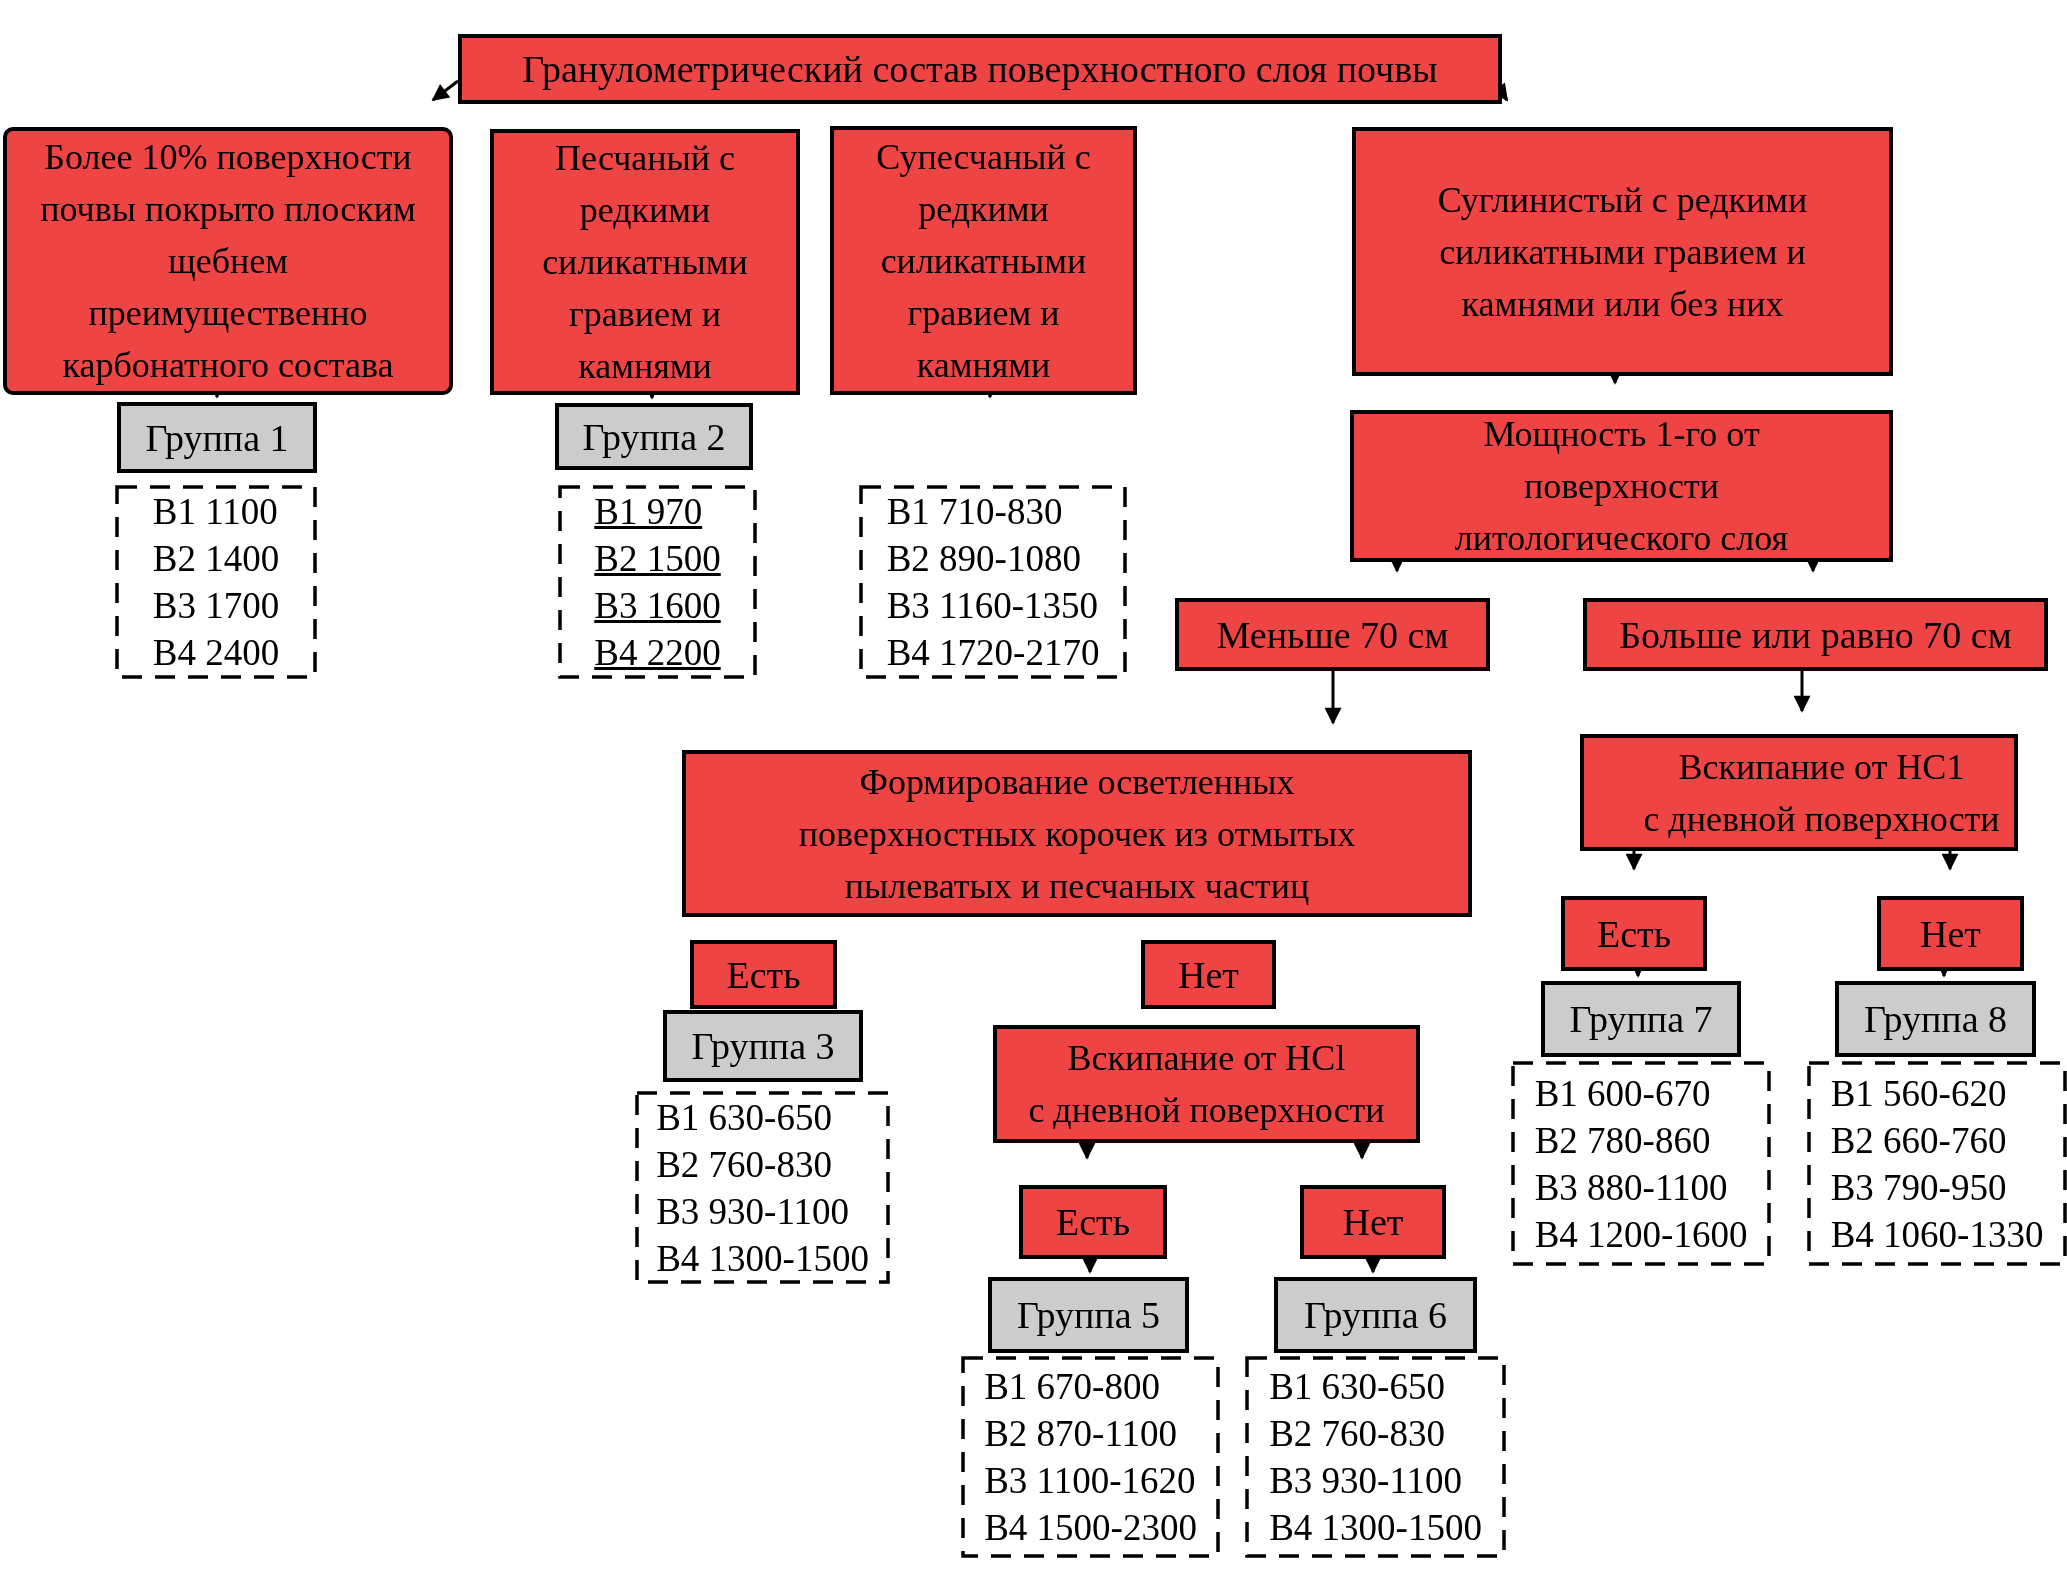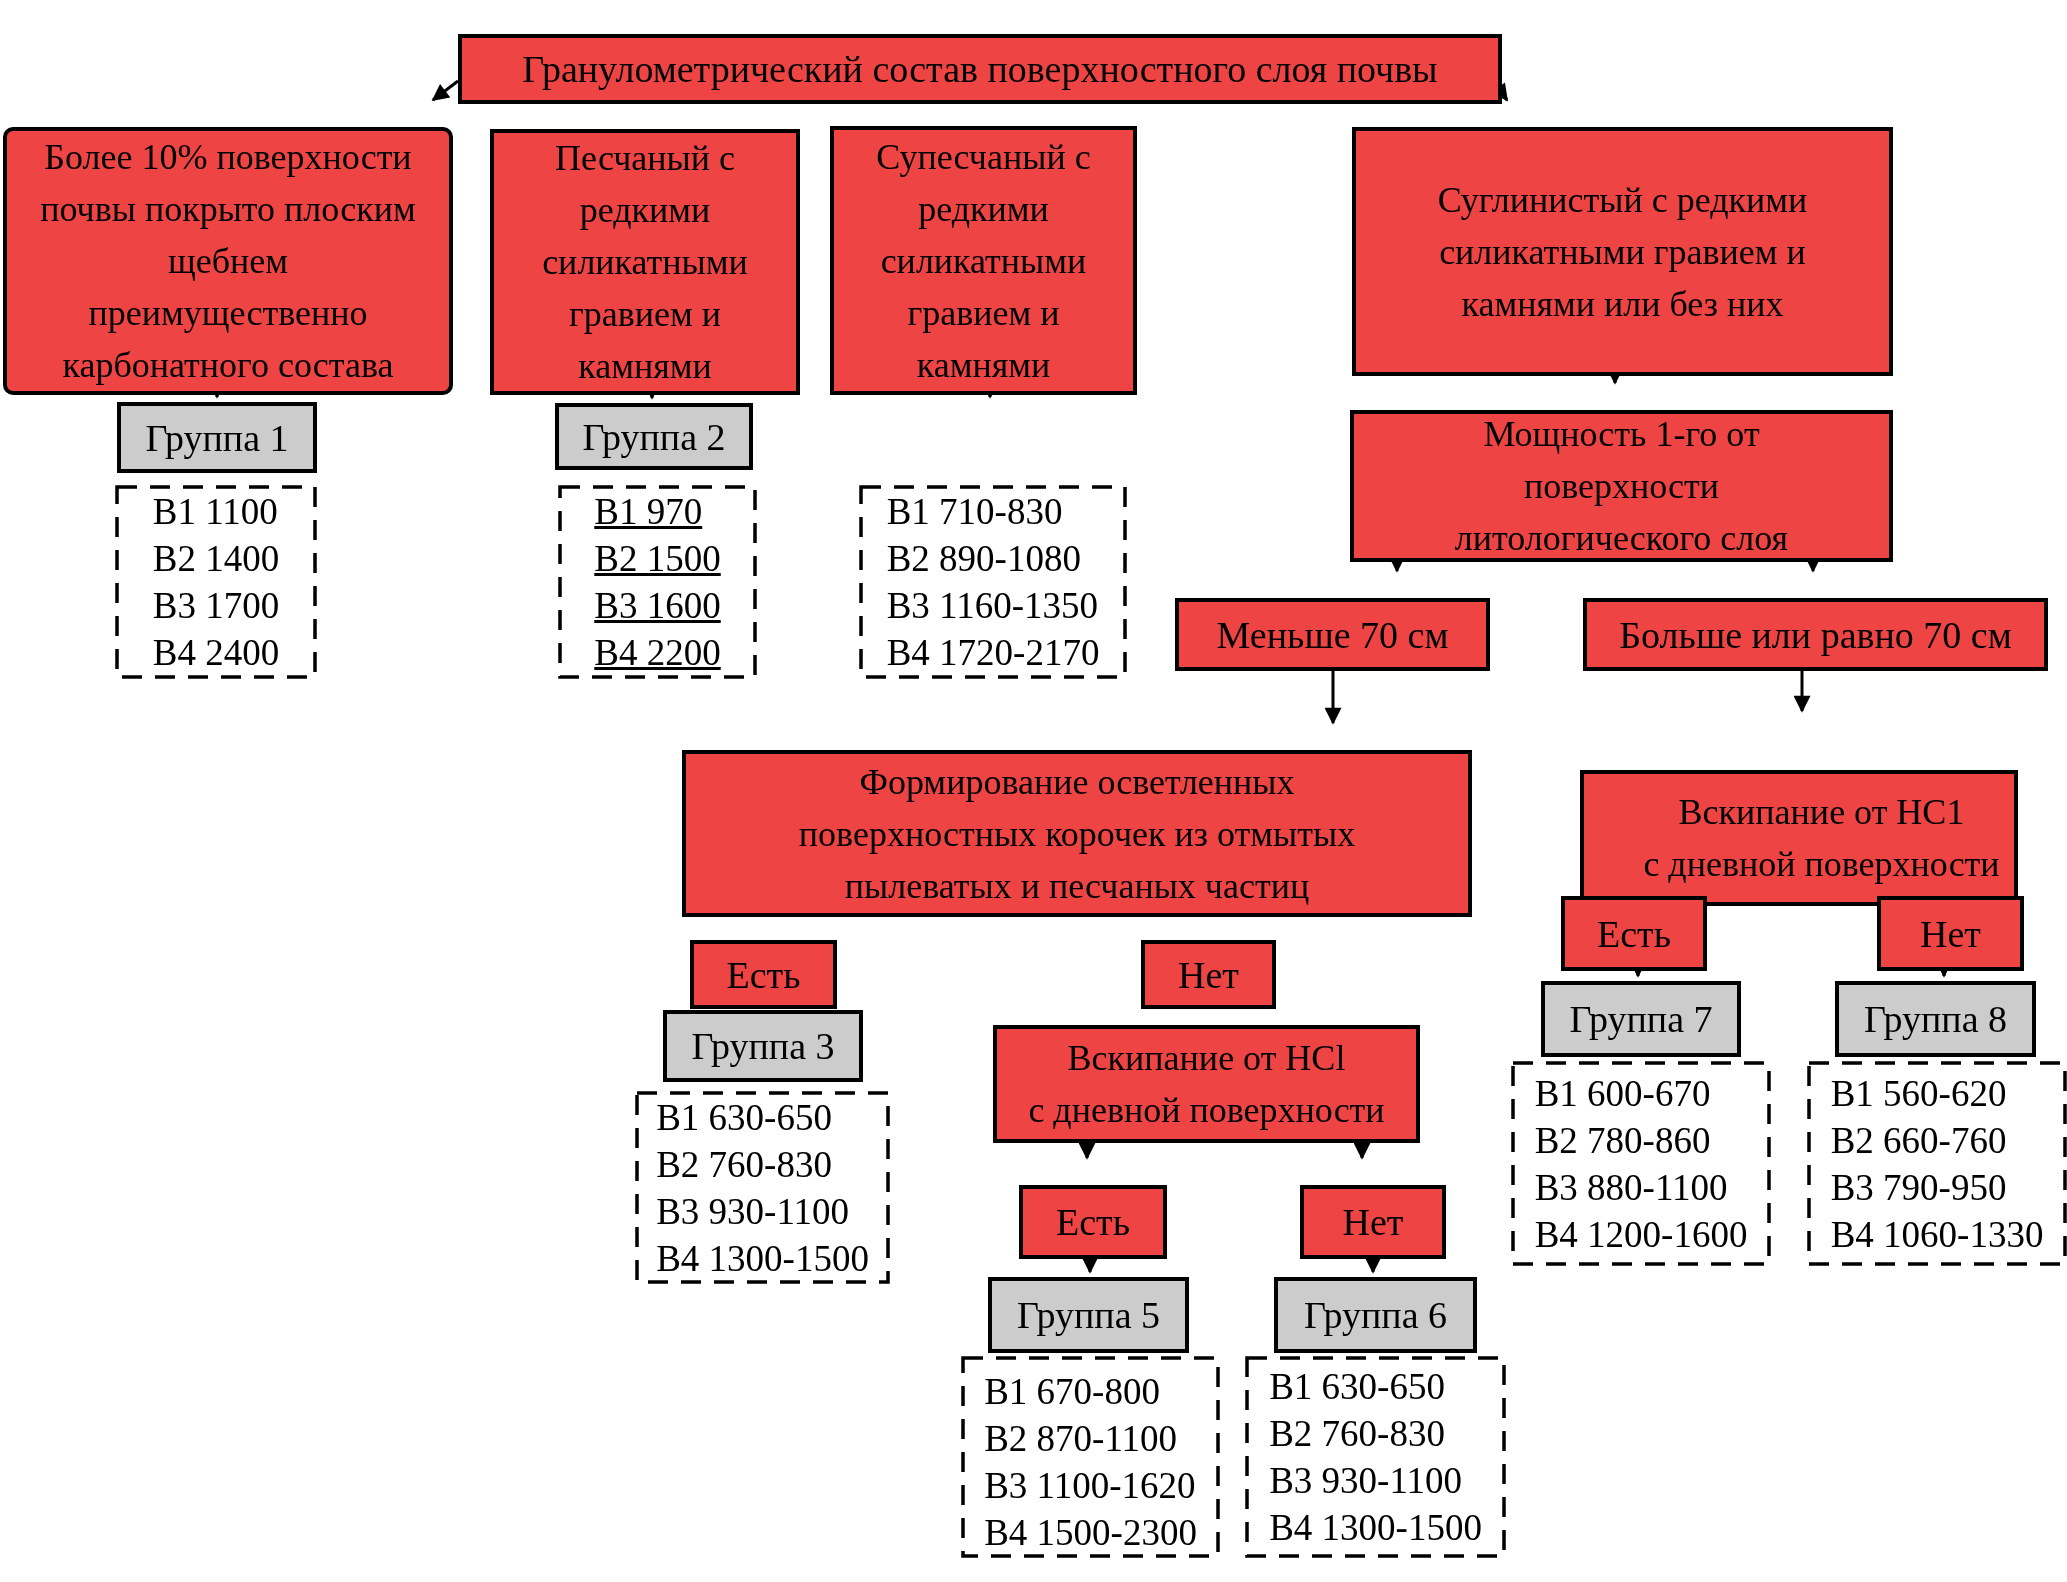--- a/index.html
+++ b/index.html
@@ -155,21 +155,21 @@
   </div>
 
   <div class="node small" style="left:1019px;top:1163px;width:148px;height:74px;">
     <div class="ln">Есть</div>
   </div>
 
   <div class="node small" style="left:1300px;top:1163px;width:146px;height:74px;">
     <div class="ln">Нет</div>
   </div>
 
-  <div class="node" style="left:1580px;top:748px;width:438px;height:136px;padding-left:45px;">
+  <div class="node" style="left:1580px;top:712px;width:438px;height:117px;padding-left:45px;">
     <div class="ln">Вскипание от HC1</div>
     <div class="ln">с дневной поверхности</div>
   </div>
 
   <div class="node small" style="left:1561px;top:874px;width:146px;height:75px;">
     <div class="ln">Есть</div>
   </div>
 
   <div class="node small" style="left:1877px;top:874px;width:147px;height:75px;">
     <div class="ln">Нет</div>
@@ -226,21 +226,21 @@
 
   <div class="vals" style="left:637px;top:1093px;width:251px;height:189px;">
     <div class="vblock">
       <div class="ln">В1 630-650</div>
       <div class="ln">В2 760-830</div>
       <div class="ln">В3 930-1100</div>
       <div class="ln">В4 1300-1500</div>
     </div>
   </div>
 
-  <div class="vals" style="left:963px;top:1358px;width:255px;height:198px;align-items:flex-end;">
+  <div class="vals" style="left:963px;top:1358px;width:255px;height:198px;">
     <div class="vblock">
       <div class="ln">В1 670-800</div>
       <div class="ln">В2 870-1100</div>
       <div class="ln">В3 1100-1620</div>
       <div class="ln">В4 1500-2300</div>
     </div>
   </div>
 
   <div class="vals" style="left:1247px;top:1358px;width:257px;height:198px;">
     <div class="vblock">

